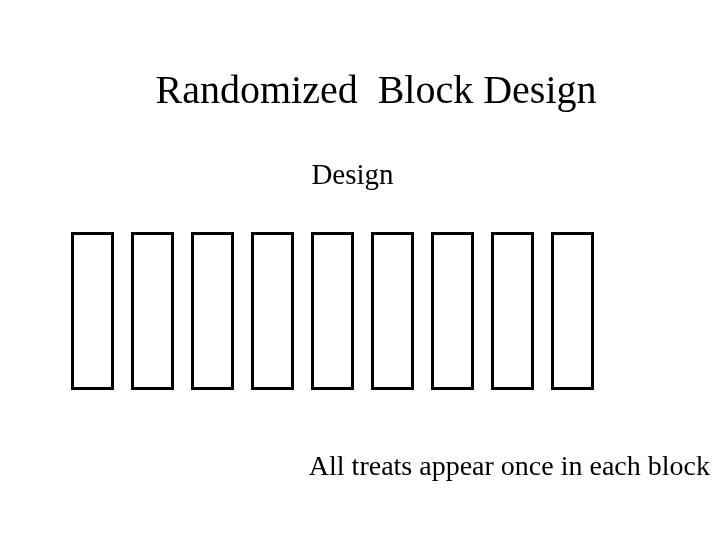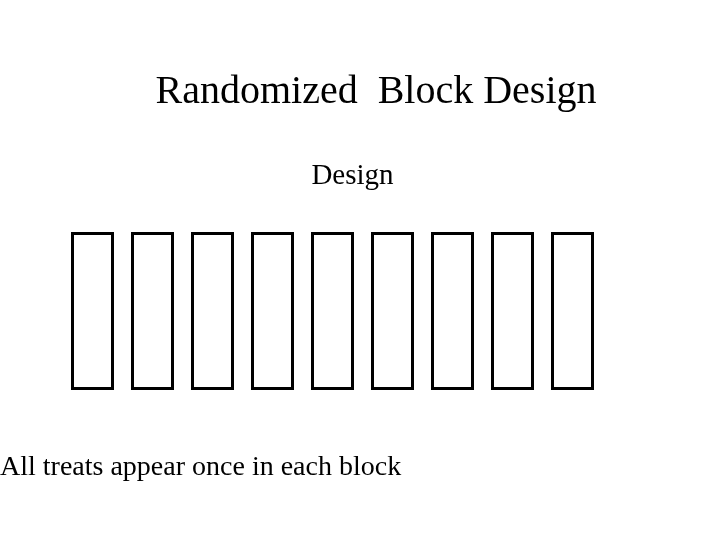--- a/index.html
+++ b/index.html
@@ -62,21 +62,21 @@
     height: 158px;
     box-sizing: border-box;
     border: 3px solid #000000;
     background: #ffffff;
   }
   .caption {
     position: absolute;
     left: 0;
     top: 449px;
     width: 720px;
-    text-align: left;
+    text-align: right;
     font-size: 28px;
     line-height: 34px;
     font-weight: normal;
     color: #000000;
     padding-right: 10px;
     box-sizing: border-box;
   }
 </style>
 </head>
 <body>

